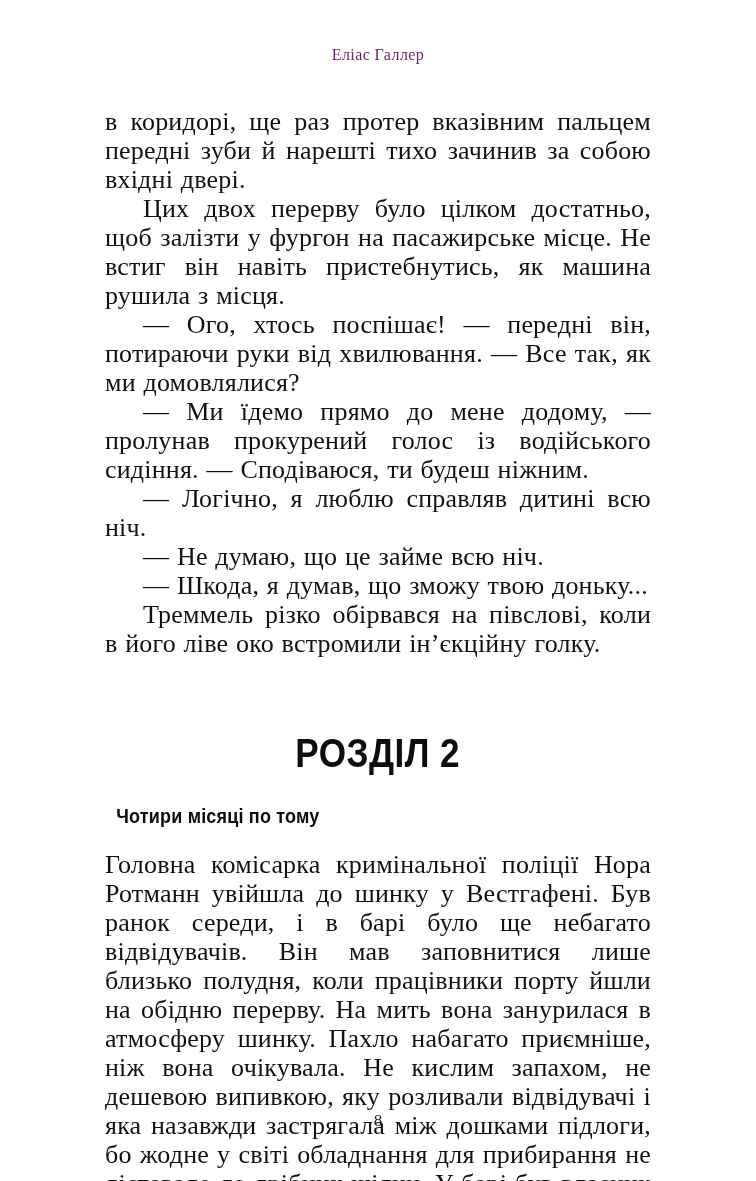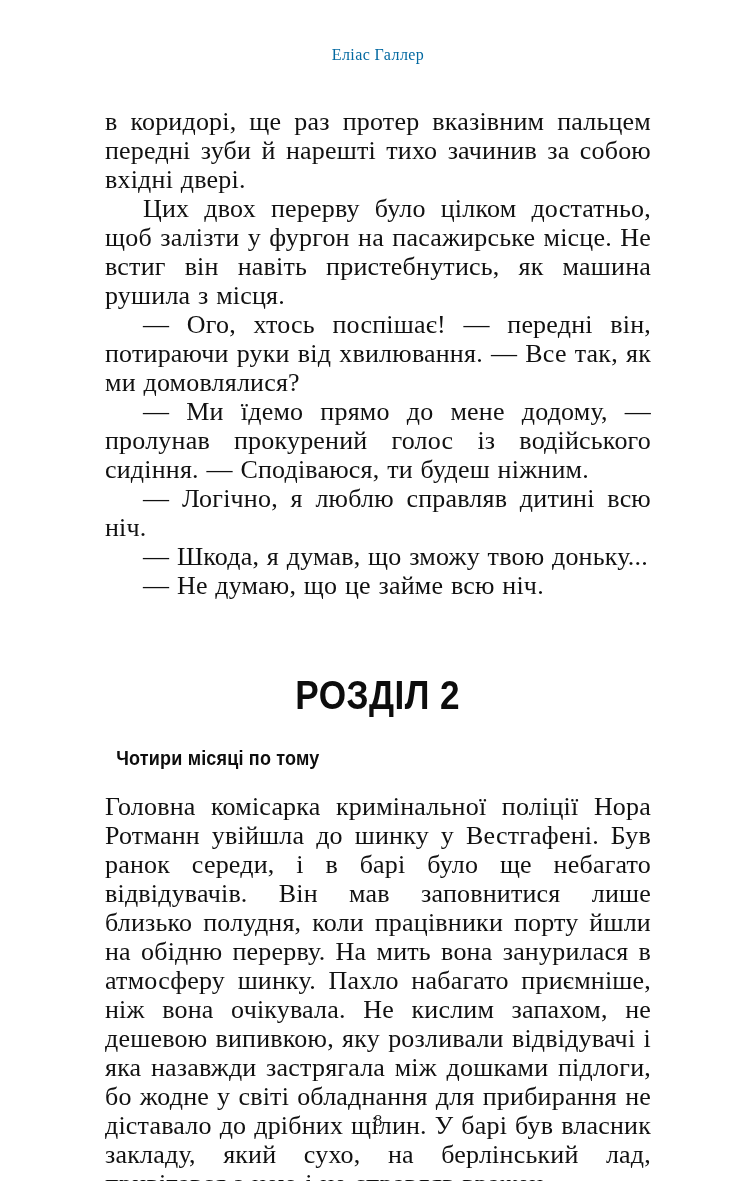--- a/index.html
+++ b/index.html
@@ -17,21 +17,21 @@
     color: #111111;
   }
   .running-header {
     position: absolute;
     top: 46px;
     left: 0;
     right: 0;
     text-align: center;
     font-size: 16px;
     letter-spacing: 0.4px;
-    color: #0369a1;
+    color: #701a75;
   }
   .text-block {
     position: absolute;
     top: 107px;
     left: 105px;
     width: 546px;
   }
   .text-block p {
     margin: 0;
     font-size: 26px;
@@ -97,24 +97,25 @@
     <p>в коридорі, ще раз протер вказівним пальцем передні зуби й нарешті тихо зачинив за собою вхідні двері.</p>
 
     <p class="indent">Цих двох перерву було цілком достатньо, щоб залізти у фургон на пасажирське місце. Не встиг він навіть пристебнутись, як машина рушила з місця.</p>
 
     <p class="indent">— Ого, хтось поспішає! — передні він, потираючи руки від хвилювання. — Все так, як ми домовлялися?</p>
 
     <p class="indent">— Ми їдемо прямо до мене додому, — пролунав прокурений голос із водійського сидіння. — Сподіваюся, ти будеш ніжним.</p>
 
     <p class="indent">— Логічно, я люблю справляв дитині всю ніч.</p>
 
+    <p class="indent">— Не думаю, що це займе всю ніч.</p>
+
     <p class="indent">— Шкода, я думав, що зможу твою доньку...</p>
 
-    <p class="indent">— Не думаю, що це займе всю ніч.</p>
-
+    <p class="indent">Треммель різко обірвався на півслові, коли в його ліве око встромили ін’єкційну голку.</p>
 
     <h1 class="chapter-title"><span class="t">РОЗДІЛ 2</span></h1>
 
     <h2 class="chapter-subtitle"><span class="t">Чотири місяці по тому</span></h2>
 
     <p>Головна комісарка кримінальної поліції Нора Ротманн увійшла до шинку у Вестгафені. Був ранок середи, і в барі було ще небагато відвідувачів. Він мав заповнитися лише близько полудня, коли працівники порту йшли на обідню перерву. На мить вона занурилася в атмосферу шинку. Пахло набагато приємніше, ніж вона очікувала. Не кислим запахом, не дешевою випивкою, яку розливали відвідувачі і яка назавжди застрягала між дошками підлоги, бо жодне у світі обладнання для прибирання не діставало до дрібних щілин. У барі був власник закладу, який сухо, на берлінський лад, привітався з нею і не справляв вражен-</p>
 
   </div>
 
   <div class="page-number">8</div>

